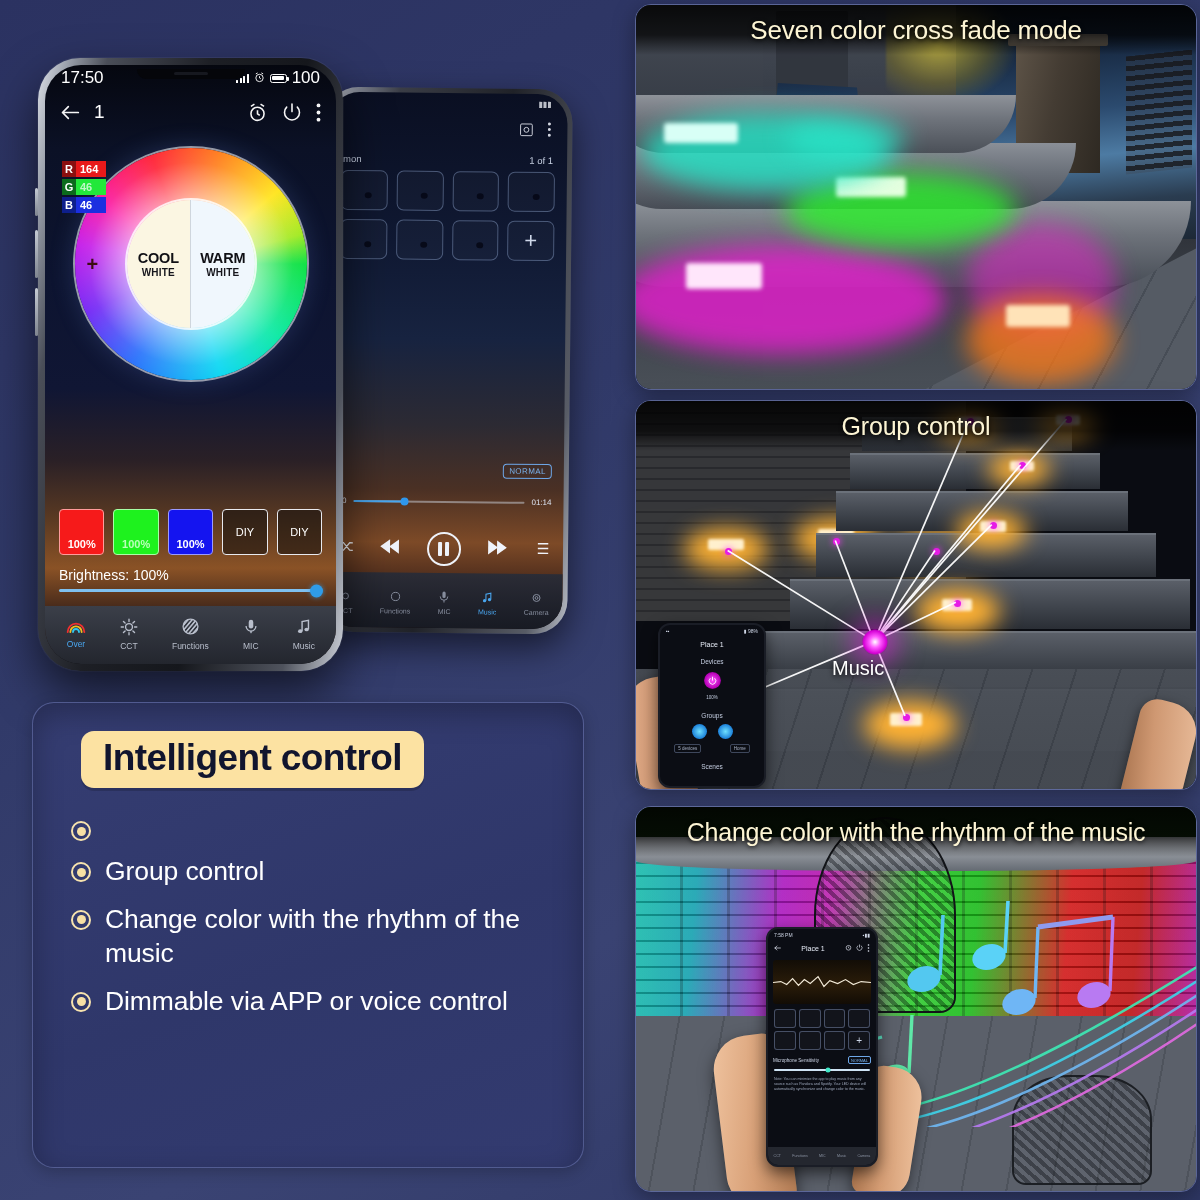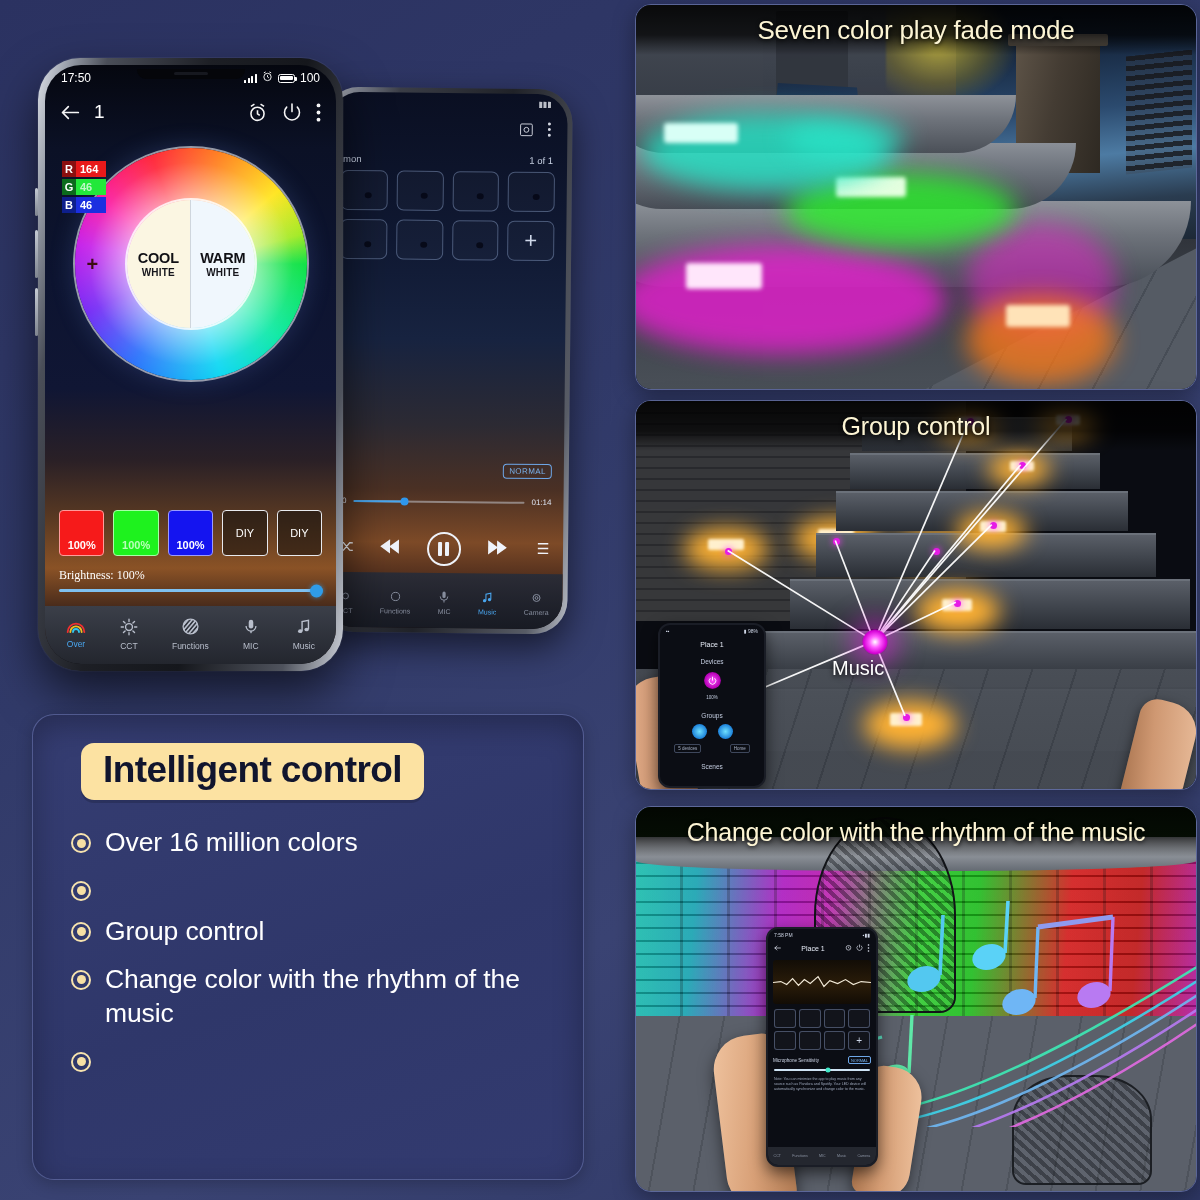--- a/index.html
+++ b/index.html
@@ -83,21 +83,21 @@
   .btn-extra { position:absolute; left:-3px; top:230px; width:3px; height:48px; border-radius:3px;
     background: linear-gradient(180deg,#c5cad3,#7f858f); }
   .phone1-screen {
     width:100%; height:100%; border-radius:36px; overflow:hidden; position:relative;
     background: linear-gradient(180deg, #05070f 0%, #0b1126 14%, #0d1430 36%, #101634 54%, #2a2026 66%, #5b3a22 76%, #8a5226 84%, #2e1b16 93%, #07060a 100%);
     display:flex; flex-direction:column;
   }
   .notch { position:absolute; left:50%; transform:translateX(-50%); top:4px; width:108px; height:10px;
     background:#05060a; border-radius:0 0 9px 9px; z-index:4;}
   .notch .sp { position:absolute; left:50%; top:3px; transform:translateX(-50%); width:34px; height:3px; background:#16181f; border-radius:2px;}
-  .p1-status { height:26px; display:flex; align-items:center; justify-content:space-between; padding:0 16px; color:#ffffff; font-size:12px; position:relative; z-index:5;}
+  .p1-status { height:26px; display:flex; align-items:center; justify-content:space-between; padding:0 16px; color:#ffffff; font-size:17px; position:relative; z-index:5;}
   .p1-status .right { display:flex; align-items:center; gap:5px; }
   .bars { display:flex; align-items:flex-end; gap:1.5px; height:9px;}
   .bars i { width:2px; background:#fff; border-radius:.5px;}
   .bars i:nth-child(1){height:3px}.bars i:nth-child(2){height:5px}.bars i:nth-child(3){height:7px}.bars i:nth-child(4){height:9px}
   .batt { width:17px; height:9px; border:1.2px solid #fff; border-radius:2.5px; position:relative; }
   .batt::after{content:"";position:absolute;right:-3px;top:2.5px;width:1.5px;height:4px;background:#fff;border-radius:0 1px 1px 0;}
   .batt i{position:absolute;inset:1.2px;background:#fff;border-radius:1px;}
 
   .p1-appbar { height:42px; display:flex; align-items:center; padding: 0 15px; gap:14px; color:#fff;}
   .p1-title { font-size:19px; font-weight:400; }
@@ -143,37 +143,36 @@
   .p1-lower { margin-top:auto; position:relative; z-index:3; }
   .swatches { display:flex; gap:9px; padding: 0 14px 0; align-items:flex-end;}
   .sw {
     width:46px; height:46px; border-radius:4px; display:flex; align-items:flex-end; justify-content:center;
     padding-bottom:4px; font-size:11px; font-weight:700; color:#fff;
   }
   .sw.red   { background:#f61a1a; border:1.5px solid #ff9b9b; }
   .sw.green { background:#1ef21e; border:1.5px solid #a7ffa7; color:#b9ffb9;}
   .sw.blue  { background:#1414f0; border:1.5px solid #9b9bff; }
   .sw.diy   { background:rgba(20,16,14,.55); border:1.5px solid #e8eaef; align-items:center; padding-bottom:0; color:#fff; font-weight:400;}
-  .bright-label { color:#fff; font-size:12px; padding: 12px 14px 6px; font-family: Liberation Serif, serif; }
+  .bright-label { color:#fff; font-size:14px; padding: 12px 14px 6px; }
   .bright-track { margin: 0 14px 14px; height:3px; background:#7fc0ef; border-radius:3px; position:relative;}
   .bright-track .knob { position:absolute; right:-1px; top:50%; transform:translate(0,-50%); width:13px;height:13px;border-radius:50%;background:#2f9ce8; box-shadow:0 0 5px rgba(50,160,240,.7);}
   .p1-nav { height:58px; background: linear-gradient(180deg,#3b3f49 0%, #23262e 100%);
             display:flex; align-items:center; justify-content:space-around; padding: 4px 4px 6px; }
   .p1-navitem { display:flex; flex-direction:column; align-items:center; gap:5px; color:#b9bfcc; font-size:8.5px;}
   .p1-navitem.active { color:#49a6ef; }
 
   
   .info-panel {
     position:absolute; left:32px; top:702px; width:552px; height:466px;
     border-radius:22px;
     background: linear-gradient(160deg, #353d72 0%, #2f376a 55%, #333b70 100%);
     border:1px solid rgba(155,168,225,.30);
     box-shadow: 0 10px 30px rgba(0,0,0,.28) inset, 0 4px 16px rgba(0,0,0,.22);
     padding: 28px 26px 4px;
-    margin-top: 12px;
   }
   .badge-title {
     display:inline-block; background:#fce2a2; color:#11152e;
     font-size:37px; font-weight:700; letter-spacing:-.6px;
     padding: 6px 22px 9px; border-radius:13px; margin-left:22px;
     box-shadow: 0 3px 0 rgba(0,0,0,.16);
   }
   .bullets { margin-top:26px; padding-left:12px; }
   .bullet { display:flex; align-items:flex-start; gap:14px; margin-bottom:14px; }
   .ring { flex:none; width:20px; height:20px; border-radius:50%; border:2px solid #f7e3ae; margin-top:7px;
@@ -644,43 +643,38 @@
       </div>
     </div>
 
     <div class="info-panel">
       <div class="badge-title">Intelligent control</div>
       <div class="bullets">
         <div class="bullet">
           <span class="ring">
               <i></i>
             </span>
-          <span class="txt">Over 16 million colors</span>
-        </div>
-        <div class="bullet">
-          <span class="ring">
-              <i></i>
-            </span>
         </div>
         <div class="bullet">
           <span class="ring">
               <i></i>
             </span>
           <span class="txt">Group control</span>
         </div>
         <div class="bullet">
           <span class="ring">
               <i></i>
             </span>
           <span class="txt">Change color with the rhythm of the music</span>
         </div>
         <div class="bullet">
           <span class="ring">
               <i></i>
             </span>
+          <span class="txt">Dimmable via APP or voice control</span>
         </div>
       </div>
     </div>
   </div>
 
   <div class="right-col">
 
     <div class="card card1">
       <div class="photo">
         <div class="sky1"></div>
@@ -699,21 +693,21 @@
         <div class="lamp l-mag"></div>
         <div class="lamp l-org"></div>
         <div class="step stepB"></div>
         <div class="glow g-green"></div>
         <div class="lamp l-green"></div>
         <div class="step stepA"></div>
         <div class="glow g-teal"></div>
         <div class="glow g-tealB"></div>
         <div class="lamp l-teal"></div>
       </div>
-      <div class="card-title">Seven color play fade mode</div>
+      <div class="card-title">Seven color cross fade mode</div>
     </div>
 
     <div class="card card2">
       <div class="photo">
         <div class="sky2"></div>
         <div class="wall2"></div>
 
         <div class="wlight" style="left:48px;  top:128px; width:84px;height:40px;"></div>
         <div class="wlight" style="left:158px; top:118px; width:84px;height:40px;"></div>
         <div class="wlight" style="left:260px; top:130px; width:80px;height:40px;"></div>

